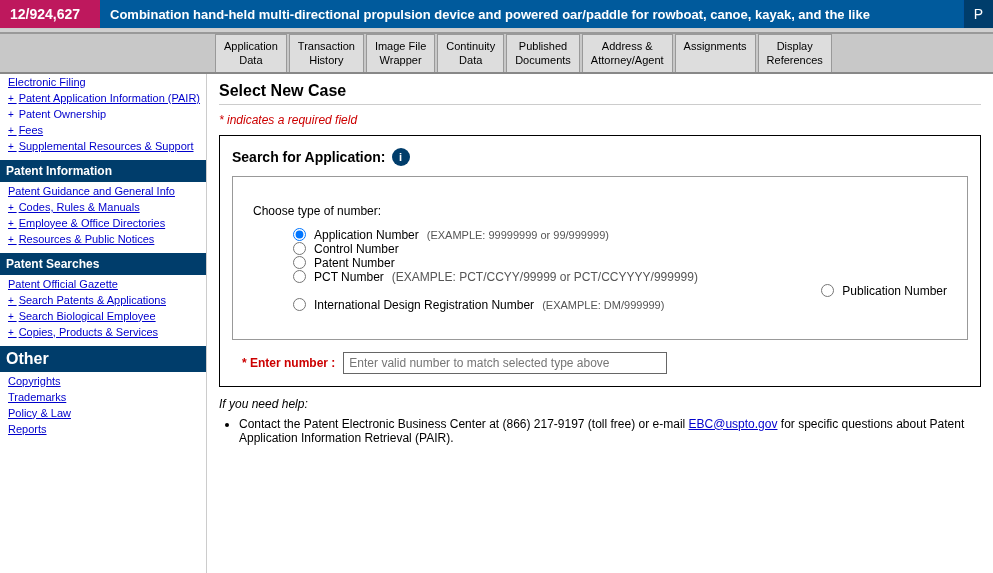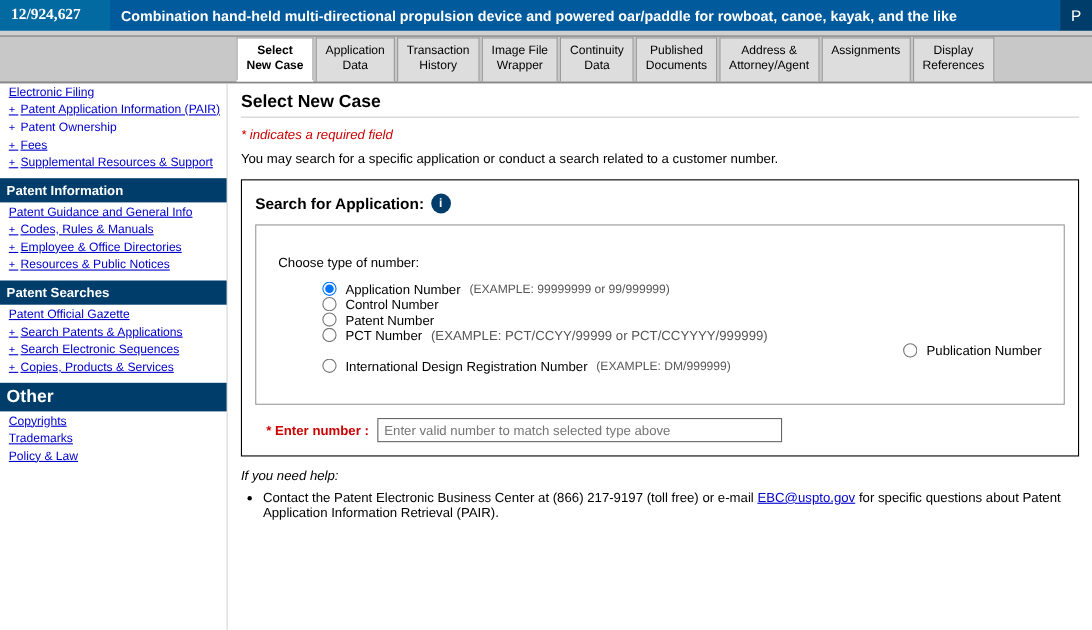--- a/index.html
+++ b/index.html
@@ -2,31 +2,29 @@
 <html><head>
   <meta charset="utf-8">
   <style>
     * { margin: 0; padding: 0; box-sizing: border-box; }
     body { font-family: Arial, sans-serif; font-size: 12px; background: #fff; width: 993px; overflow-x: hidden; }
   </style>
 </head>
 <body>
 
 <div style="display:flex; align-items:stretch; border-bottom:1px solid #ccc;">
-  <div style="background:#0369a1; color:#fff; font-weight:bold; font-size:14px; padding:6px 10px; display:flex; align-items:center; min-width:100px; white-space:nowrap;font-family:Liberation Serif, serif;">12/924,627</div>
+  <div style="background:#be185d; color:#fff; font-weight:bold; font-size:14px; padding:6px 10px; display:flex; align-items:center; min-width:100px; white-space:nowrap;">12/924,627</div>
   <div style="flex:1; background:#005a9c; color:#fff; font-size:13px; font-weight:bold; padding:6px 10px; display:flex; align-items:center;">Combination hand-held multi-directional propulsion device and powered oar/paddle for rowboat, canoe, kayak, and the like</div>
   <div style="background:#003d6b; color:#fff; padding:6px 10px; display:flex; align-items:center; font-size:14px; cursor:pointer; border-left:1px solid #0055a0;">P</div>
 </div>
 
 <div style="display:flex; background:#d0d0d0; border-bottom:2px solid #999; padding-top:3px; padding-left:215px;">
 </div>
 
 <div style="display:flex; background:#c8c8c8; border-bottom:2px solid #888; padding-left:215px;" id="tab-bar-el">
-    <div style="padding: 4px 8px; font-size: 11px; text-align: center; cursor: pointer; border-width: 1px 1px 2px; border-style: solid; border-color: rgb(153, 153, 153) rgb(153, 153, 153) rgb(255, 255, 255); border-image: initial; background: rgb(255, 255, 255); margin-right: 2px; min-width: 60px; color: rgb(0, 0, 0); line-height: 1.3; white-space: pre-line; font-weight: bold;">Select
-New Case</div>
     <div style="padding: 4px 8px; font-size: 11px; text-align: center; cursor: pointer; border-top: 1px solid rgb(153, 153, 153); border-right: 1px solid rgb(153, 153, 153); border-left: 1px solid rgb(153, 153, 153); border-image: initial; background: rgb(221, 221, 221); margin-right: 2px; min-width: 60px; color: rgb(0, 0, 0); line-height: 1.3; white-space: pre-line; font-weight: normal; border-bottom: none;">Application
 Data</div>
     <div style="padding: 4px 8px; font-size: 11px; text-align: center; cursor: pointer; border-top: 1px solid rgb(153, 153, 153); border-right: 1px solid rgb(153, 153, 153); border-left: 1px solid rgb(153, 153, 153); border-image: initial; background: rgb(221, 221, 221); margin-right: 2px; min-width: 60px; color: rgb(0, 0, 0); line-height: 1.3; white-space: pre-line; font-weight: normal; border-bottom: none;">Transaction
 History</div>
     <div style="padding: 4px 8px; font-size: 11px; text-align: center; cursor: pointer; border-top: 1px solid rgb(153, 153, 153); border-right: 1px solid rgb(153, 153, 153); border-left: 1px solid rgb(153, 153, 153); border-image: initial; background: rgb(221, 221, 221); margin-right: 2px; min-width: 60px; color: rgb(0, 0, 0); line-height: 1.3; white-space: pre-line; font-weight: normal; border-bottom: none;">Image File
 Wrapper</div>
     <div style="padding: 4px 8px; font-size: 11px; text-align: center; cursor: pointer; border-top: 1px solid rgb(153, 153, 153); border-right: 1px solid rgb(153, 153, 153); border-left: 1px solid rgb(153, 153, 153); border-image: initial; background: rgb(221, 221, 221); margin-right: 2px; min-width: 60px; color: rgb(0, 0, 0); line-height: 1.3; white-space: pre-line; font-weight: normal; border-bottom: none;">Continuity
 Data</div>
     <div style="padding: 4px 8px; font-size: 11px; text-align: center; cursor: pointer; border-top: 1px solid rgb(153, 153, 153); border-right: 1px solid rgb(153, 153, 153); border-left: 1px solid rgb(153, 153, 153); border-image: initial; background: rgb(221, 221, 221); margin-right: 2px; min-width: 60px; color: rgb(0, 0, 0); line-height: 1.3; white-space: pre-line; font-weight: normal; border-bottom: none;">Published
 Documents</div>
@@ -49,39 +47,37 @@
       <div style="height: 6px;"></div>
       <div style="background: rgb(0, 61, 107); color: rgb(255, 255, 255); font-weight: bold; font-size: 12px; padding: 4px 6px; margin-bottom: 1px;">Patent Information</div>
       <div style="display: block; color: rgb(0, 0, 204); text-decoration: underline; padding: 2px 6px 2px 8px; font-size: 11px; cursor: pointer;"><span>Patent Guidance and General Info</span></div>
       <div style="display: block; color: rgb(0, 0, 204); text-decoration: underline; padding: 2px 6px 2px 8px; font-size: 11px; cursor: pointer;"><span style="color: rgb(0, 0, 204); margin-right: 2px; font-size: 10px;">+ </span><span>Codes, Rules &amp; Manuals</span></div>
       <div style="display: block; color: rgb(0, 0, 204); text-decoration: underline; padding: 2px 6px 2px 8px; font-size: 11px; cursor: pointer;"><span style="color: rgb(0, 0, 204); margin-right: 2px; font-size: 10px;">+ </span><span>Employee &amp; Office Directories</span></div>
       <div style="display: block; color: rgb(0, 0, 204); text-decoration: underline; padding: 2px 6px 2px 8px; font-size: 11px; cursor: pointer;"><span style="color: rgb(0, 0, 204); margin-right: 2px; font-size: 10px;">+ </span><span>Resources &amp; Public Notices</span></div>
       <div style="height: 6px;"></div>
       <div style="background: rgb(0, 61, 107); color: rgb(255, 255, 255); font-weight: bold; font-size: 12px; padding: 4px 6px; margin-bottom: 1px;">Patent Searches</div>
       <div style="display: block; color: rgb(0, 0, 204); text-decoration: underline; padding: 2px 6px 2px 8px; font-size: 11px; cursor: pointer;"><span>Patent Official Gazette</span></div>
       <div style="display: block; color: rgb(0, 0, 204); text-decoration: underline; padding: 2px 6px 2px 8px; font-size: 11px; cursor: pointer;"><span style="color: rgb(0, 0, 204); margin-right: 2px; font-size: 10px;">+ </span><span>Search Patents &amp; Applications</span></div>
-      <div style="display: block; color: rgb(0, 0, 204); text-decoration: underline; padding: 2px 6px 2px 8px; font-size: 11px; cursor: pointer;"><span style="color: rgb(0, 0, 204); margin-right: 2px; font-size: 10px;">+ </span><span>Search Electronic Sequences</span></div>
+      <div style="display: block; color: rgb(0, 0, 204); text-decoration: underline; padding: 2px 6px 2px 8px; font-size: 11px; cursor: pointer;"><span style="color: rgb(0, 0, 204); margin-right: 2px; font-size: 10px;">+ </span><span>Search Biological Employee</span></div>
       <div style="display: block; color: rgb(0, 0, 204); text-decoration: underline; padding: 2px 6px 2px 8px; font-size: 11px; cursor: pointer;"><span style="color: rgb(0, 0, 204); margin-right: 2px; font-size: 10px;">+ </span><span>Copies, Products &amp; Services</span></div>
       <div style="height: 6px;"></div>
       <div style="background: rgb(0, 61, 107); color: rgb(255, 255, 255); font-weight: bold; font-size: 16px; padding: 4px 6px; margin-bottom: 1px;">Other</div>
       <div style="display: block; color: rgb(0, 0, 204); text-decoration: underline; padding: 2px 6px 2px 8px; font-size: 11px; cursor: pointer;"><span>Copyrights</span></div>
       <div style="display: block; color: rgb(0, 0, 204); text-decoration: underline; padding: 2px 6px 2px 8px; font-size: 11px; cursor: pointer;"><span>Trademarks</span></div>
       <div style="display: block; color: rgb(0, 0, 204); text-decoration: underline; padding: 2px 6px 2px 8px; font-size: 11px; cursor: pointer;"><span>Policy &amp; Law</span></div>
+      <div style="display: block; color: rgb(0, 0, 204); text-decoration: underline; padding: 2px 6px 2px 8px; font-size: 11px; cursor: pointer;"><span>Reports</span></div>
       <div style="height: 6px;"></div>
     </div>
 
   <div style="flex:1; padding:8px 12px; background:#fff;">
 
     <div style="font-size:16px; font-weight:bold; color:#000; margin-bottom:8px; border-bottom:1px solid #ccc; padding-bottom:4px;">Select New Case</div>
 
     <div style="color:#cc0000; font-style:italic; margin-bottom:8px; font-size:12px;">* indicates a required field</div>
 
-    <div style="margin-bottom:12px; font-size:12px;">
-      <span>You may search for a specific application or conduct a search related to a customer number.</span>
-    </div>
 
     <div style="border:1px solid #000; padding:12px; margin-bottom:10px;">
       <div style="font-size:14px; font-weight:bold; margin-bottom:10px; display:flex; align-items:center; gap:6px;">
         <span>Search for Application:</span>
         <span style="display:inline-flex; align-items:center; justify-content:center; width:18px; height:18px; background:#003d6b; color:#fff; border-radius:50%; font-size:11px; font-weight:bold; cursor:pointer;">i</span>
       </div>
 
       <div style="border:1px solid #999; padding:27px 20px; margin-bottom:12px;">
         <div style="font-size:12px; margin-bottom:10px;">Choose type of number:</div>
 
@@ -111,21 +107,21 @@
             <div style="display: flex; align-items: center; gap: 8px; font-size: 12px;">
               <input type="radio" name="search-type" style="margin: 0px;">
               <span>International Design Registration Number</span>
               <span style="color: rgb(85, 85, 85); font-size: 11px;">(EXAMPLE: DM/999999)</span>
             </div>
           </div>
       </div>
 
       <div style="display:flex; align-items:center; gap:8px; margin-top:6px; padding-left:10px;">
         <label style="font-size:12px; color:#cc0000; font-weight:bold; white-space:nowrap;">* Enter number :</label>
-        <input type="text" style="width: 368px; border: 1px solid rgb(102, 102, 102); padding: 3px 5px; font-size: 12px; color: rgb(136, 136, 136);" id="enter-number-input-el" placeholder="Enter valid number to match selected type above">
+        <input type="text" style="width: 324px; border: 1px solid rgb(102, 102, 102); padding: 3px 5px; font-size: 12px; color: rgb(136, 136, 136);" id="enter-number-input-el" placeholder="Enter valid number to match selected type above">
       </div>
     </div>
 
     <div style="font-size:12px; margin-top:6px;">
       <div style="font-style:italic; margin-bottom:6px;">If you need help:</div>
       <ul style="padding-left:20px;" id="help-list-el">
           <li style="margin-bottom: 4px;">Contact the Patent Electronic Business Center at (866) 217-9197 (toll free) or e-mail <a href="mailto:EBC@uspto.gov" style="color: rgb(0, 0, 204);">EBC@uspto.gov</a> for specific questions about Patent Application Information Retrieval (PAIR).</li>
         </ul>
     </div>
 

